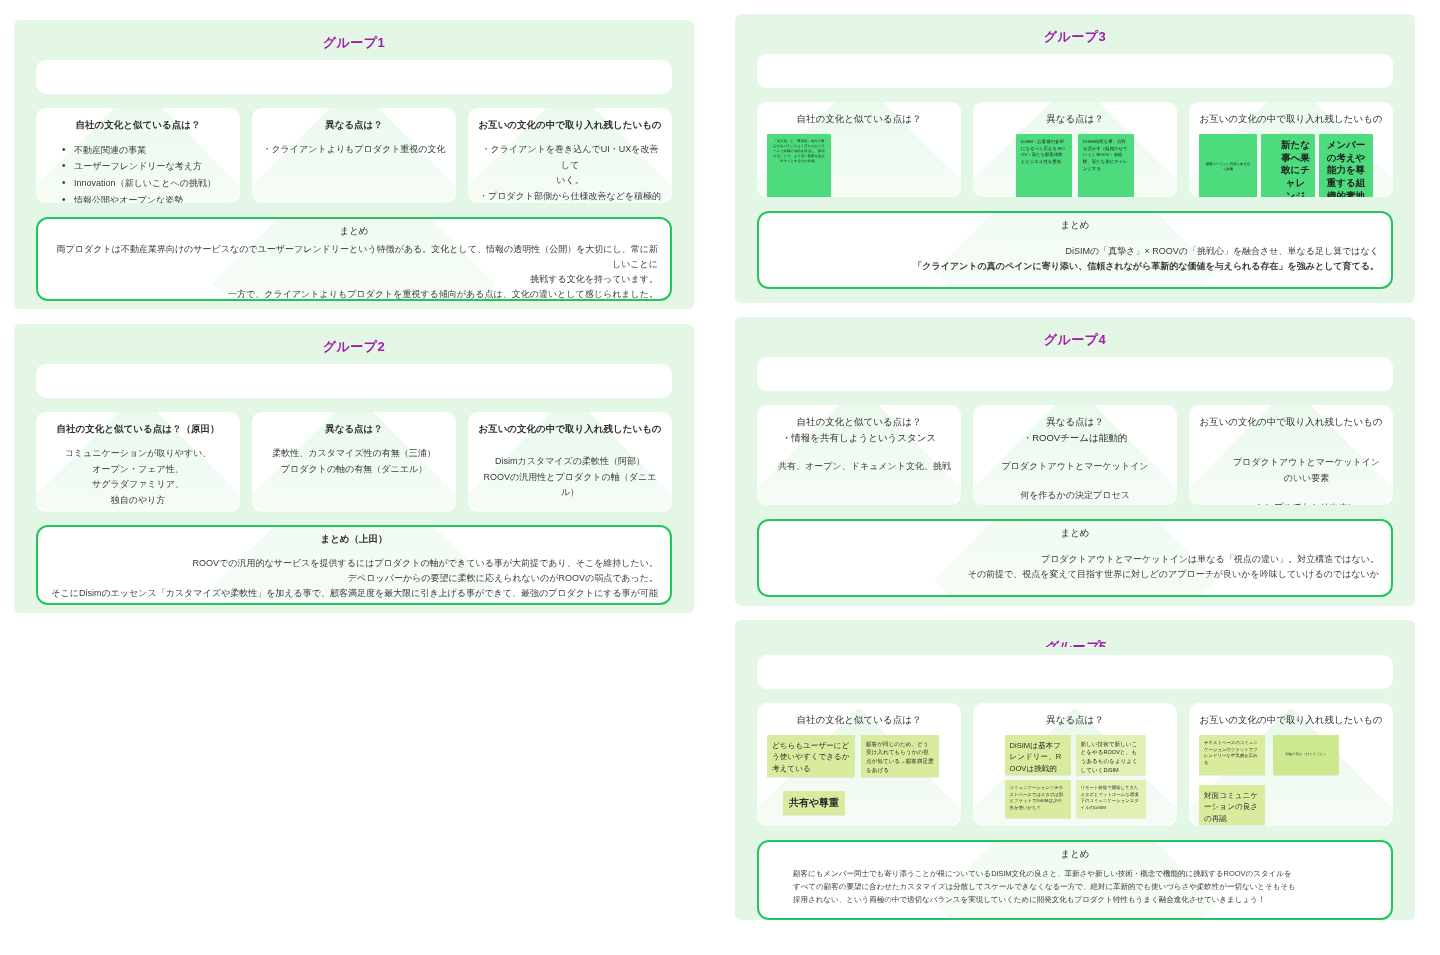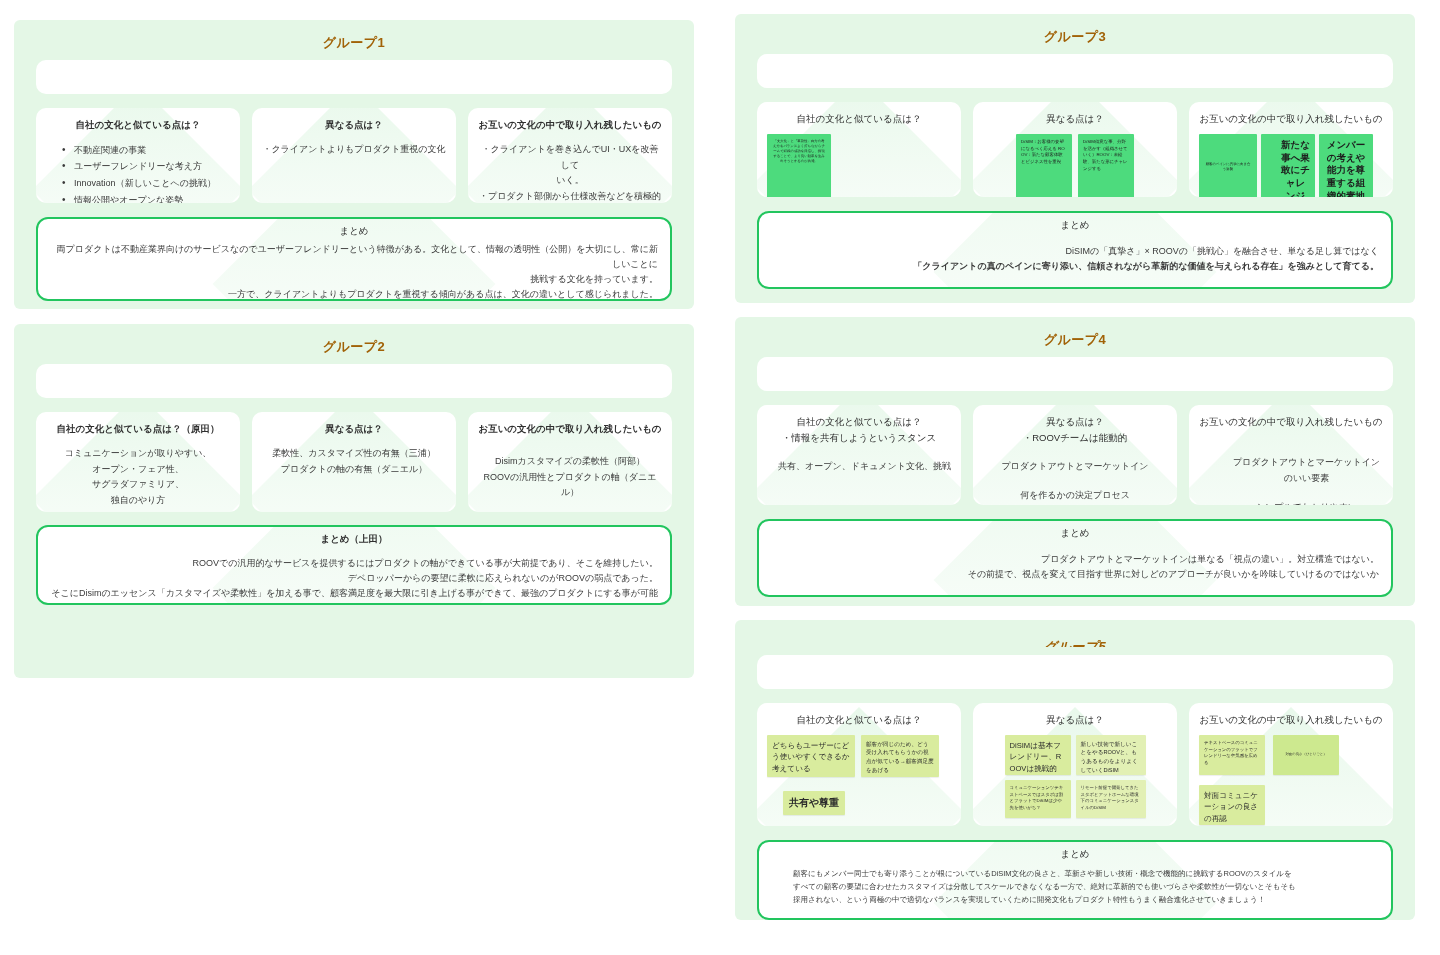--- a/index.html
+++ b/index.html
@@ -20,21 +20,21 @@
   .group-panel {
     position: absolute;
     background: #e4f7e6;
     border-radius: 6px;
     overflow: hidden;
   }
   .group-title {
     text-align: center;
     font-weight: bold;
     font-size: 13px;
-    color: #a16207;
+    color: #a21caf;
     letter-spacing: .5px;
   }
   .banner {
     background: #ffffff;
     border-radius: 10px;
     height: 34px;
   }
   .columns {
     display: flex;
     gap: 12px;
@@ -214,21 +214,21 @@
       <div class="summary-title">まとめ</div>
       <div class="summary-body">
         <div>両プロダクトは不動産業界向けのサービスなのでユーザーフレンドリーという特徴がある。文化として、情報の透明性（公開）を大切にし、常に新しいことに</div>
         <div>挑戦する文化を持っています。</div>
         <div>一方で、クライアントよりもプロダクトを重視する傾向がある点は、文化の違いとして感じられました。</div>
 
       </div>
     </div>
   </div>
 
-  <div class="group-panel" style="left:14px; top:324px; width:680px; height:354px;">
+  <div class="group-panel" style="left:14px; top:324px; width:680px; height:289px;">
     <div class="group-title" style="margin:14px 0 8px 0;">グループ2</div>
     <div class="banner" style="margin:0 22px;"></div>
     <div class="columns" style="margin:14px 22px 0 22px; height:100px;">
 
       <div class="col-card">
         <div class="col-head">自社の文化と似ている点は？（原田）</div>
         <div class="col-body">
           <div>コミュニケーションが取りやすい、</div>
           <div>オープン・フェア性、</div>
           <div>サグラダファミリア、</div>

